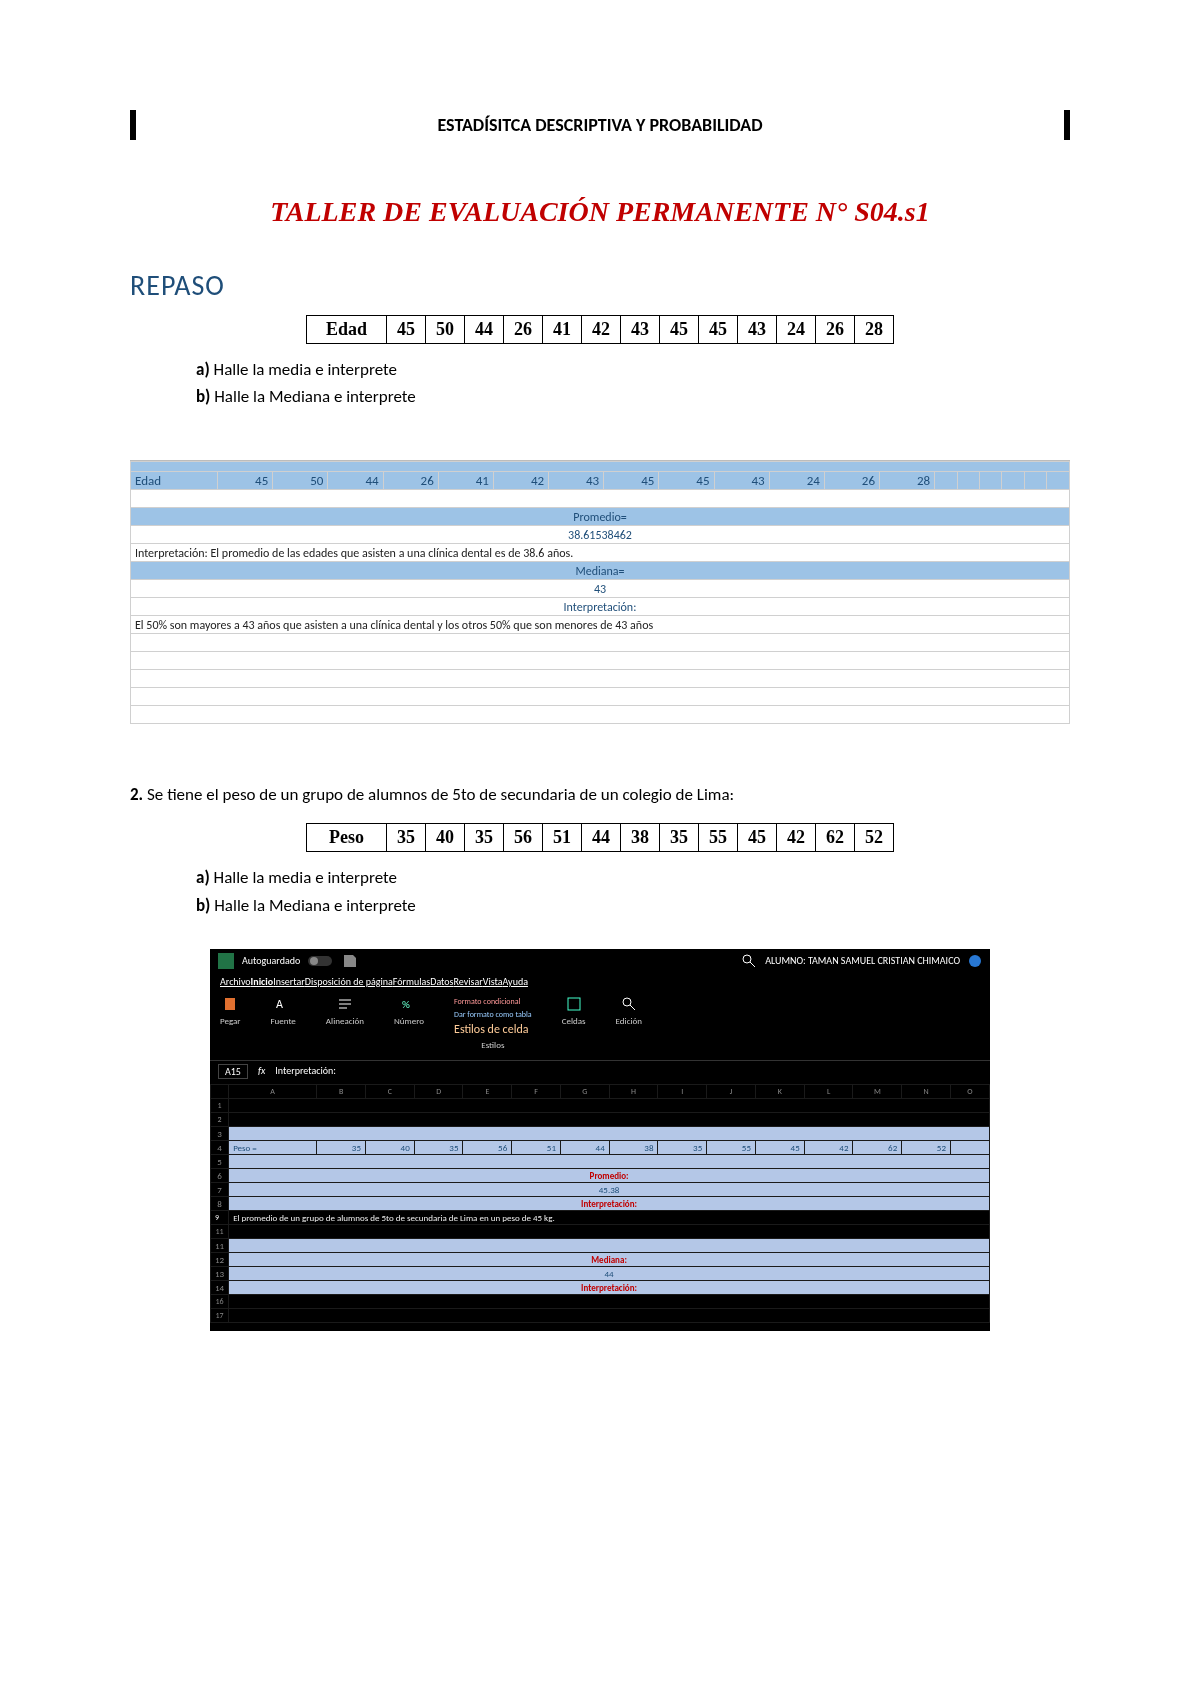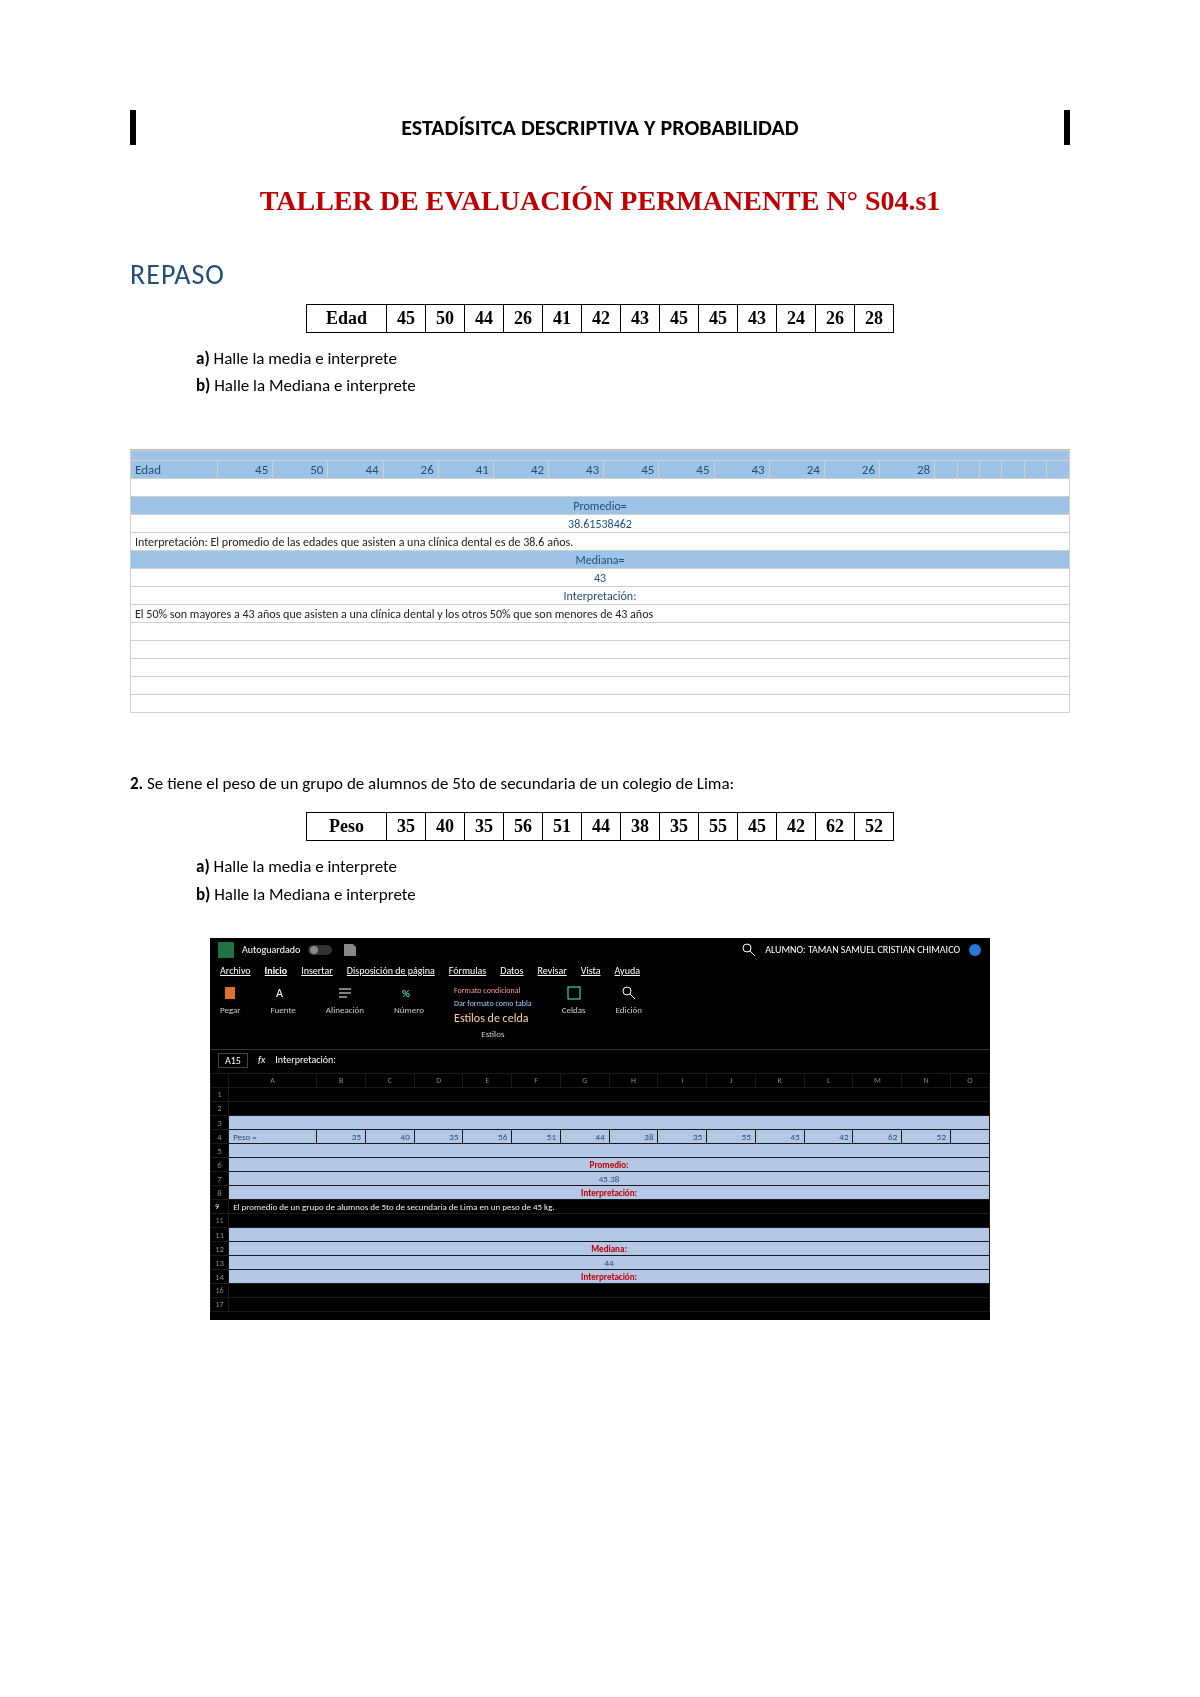--- a/index.html
+++ b/index.html
@@ -11,32 +11,33 @@
       width: 1200px;
     }
     .page {
       width: 1200px;
       padding: 110px 130px 60px 130px;
     }
     .header-bar {
       border-left: 6px solid #000;
       border-right: 6px solid #000;
       padding: 4px 12px;
-      margin: 0 0 40px 0;
+      margin: 0 0 56px 0;
       text-align: center;
       font-weight: bold;
-      font-size: 22px;
+      font-size: 18px;
     }
     .title-red {
       text-align: center;
       color: #c00000;
       font-family: "Times New Roman", serif;
       font-weight: bold;
       font-size: 28px;
       margin: 0 0 40px 0;
+      font-style: italic;
     }
     .section-title {
       color: #1f4e79;
       font-size: 28px;
       letter-spacing: 1px;
       margin: 0 0 12px 0;
     }
     .qnum { font-weight: bold; }
     .qtext { font-size: 17px; margin: 6px 0 18px 0; }
     .sublist { margin-left: 66px; font-size: 17px; line-height: 1.6; }
@@ -84,21 +85,21 @@
       background: #000;
       display: flex;
       align-items: center;
       gap: 8px;
       padding: 4px 8px;
     }
     .titlebar-text { font-size: 10px; color: #fff; white-space: nowrap; }
     .excel-tabs {
       background: #000;
       display: flex;
-      gap: 14px;
+      gap: 0;
       padding: 2px 10px;
       font-size: 10px;
       text-decoration: underline;
     }
     .excel-tabs span { color: #fff; }
     .excel-ribbon {
       background: #000;
       display: flex;
       gap: 30px;
       padding: 6px 10px 10px 10px;

